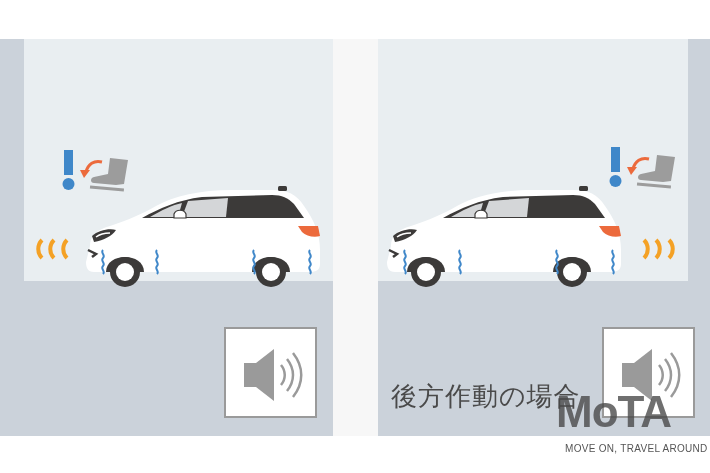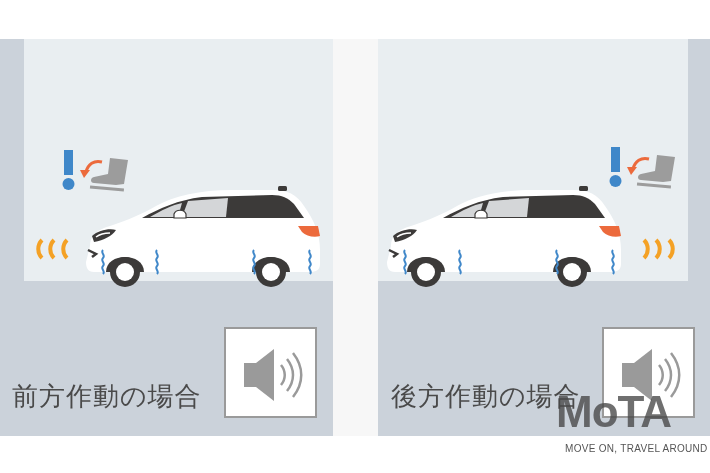--- a/index.html
+++ b/index.html
@@ -93,21 +93,20 @@
     <g transform="translate(82,184)">
         <use href="#car"></use>
       </g>
     <g>
       <use href="#squig" x="100" y="250"></use>
       <use href="#squig" x="154" y="250"></use>
       <use href="#squig" x="251" y="250"></use>
       <use href="#squig" x="307" y="250"></use>
     </g>
   </svg>
-  <div class="caption" style="left:12px;top:383px;">前方作動の場合</div>
   <div class="speaker-box" style="left:224px;top:327px;width:93px;height:91px;">
     <svg width="89" height="87">
         <g transform="translate(10,14)">
           <use href="#speaker"></use>
         </g>
       </svg>
   </div>
 </div>
 
 <div class="abs" style="left:355px;top:0;width:355px;height:375px;">

